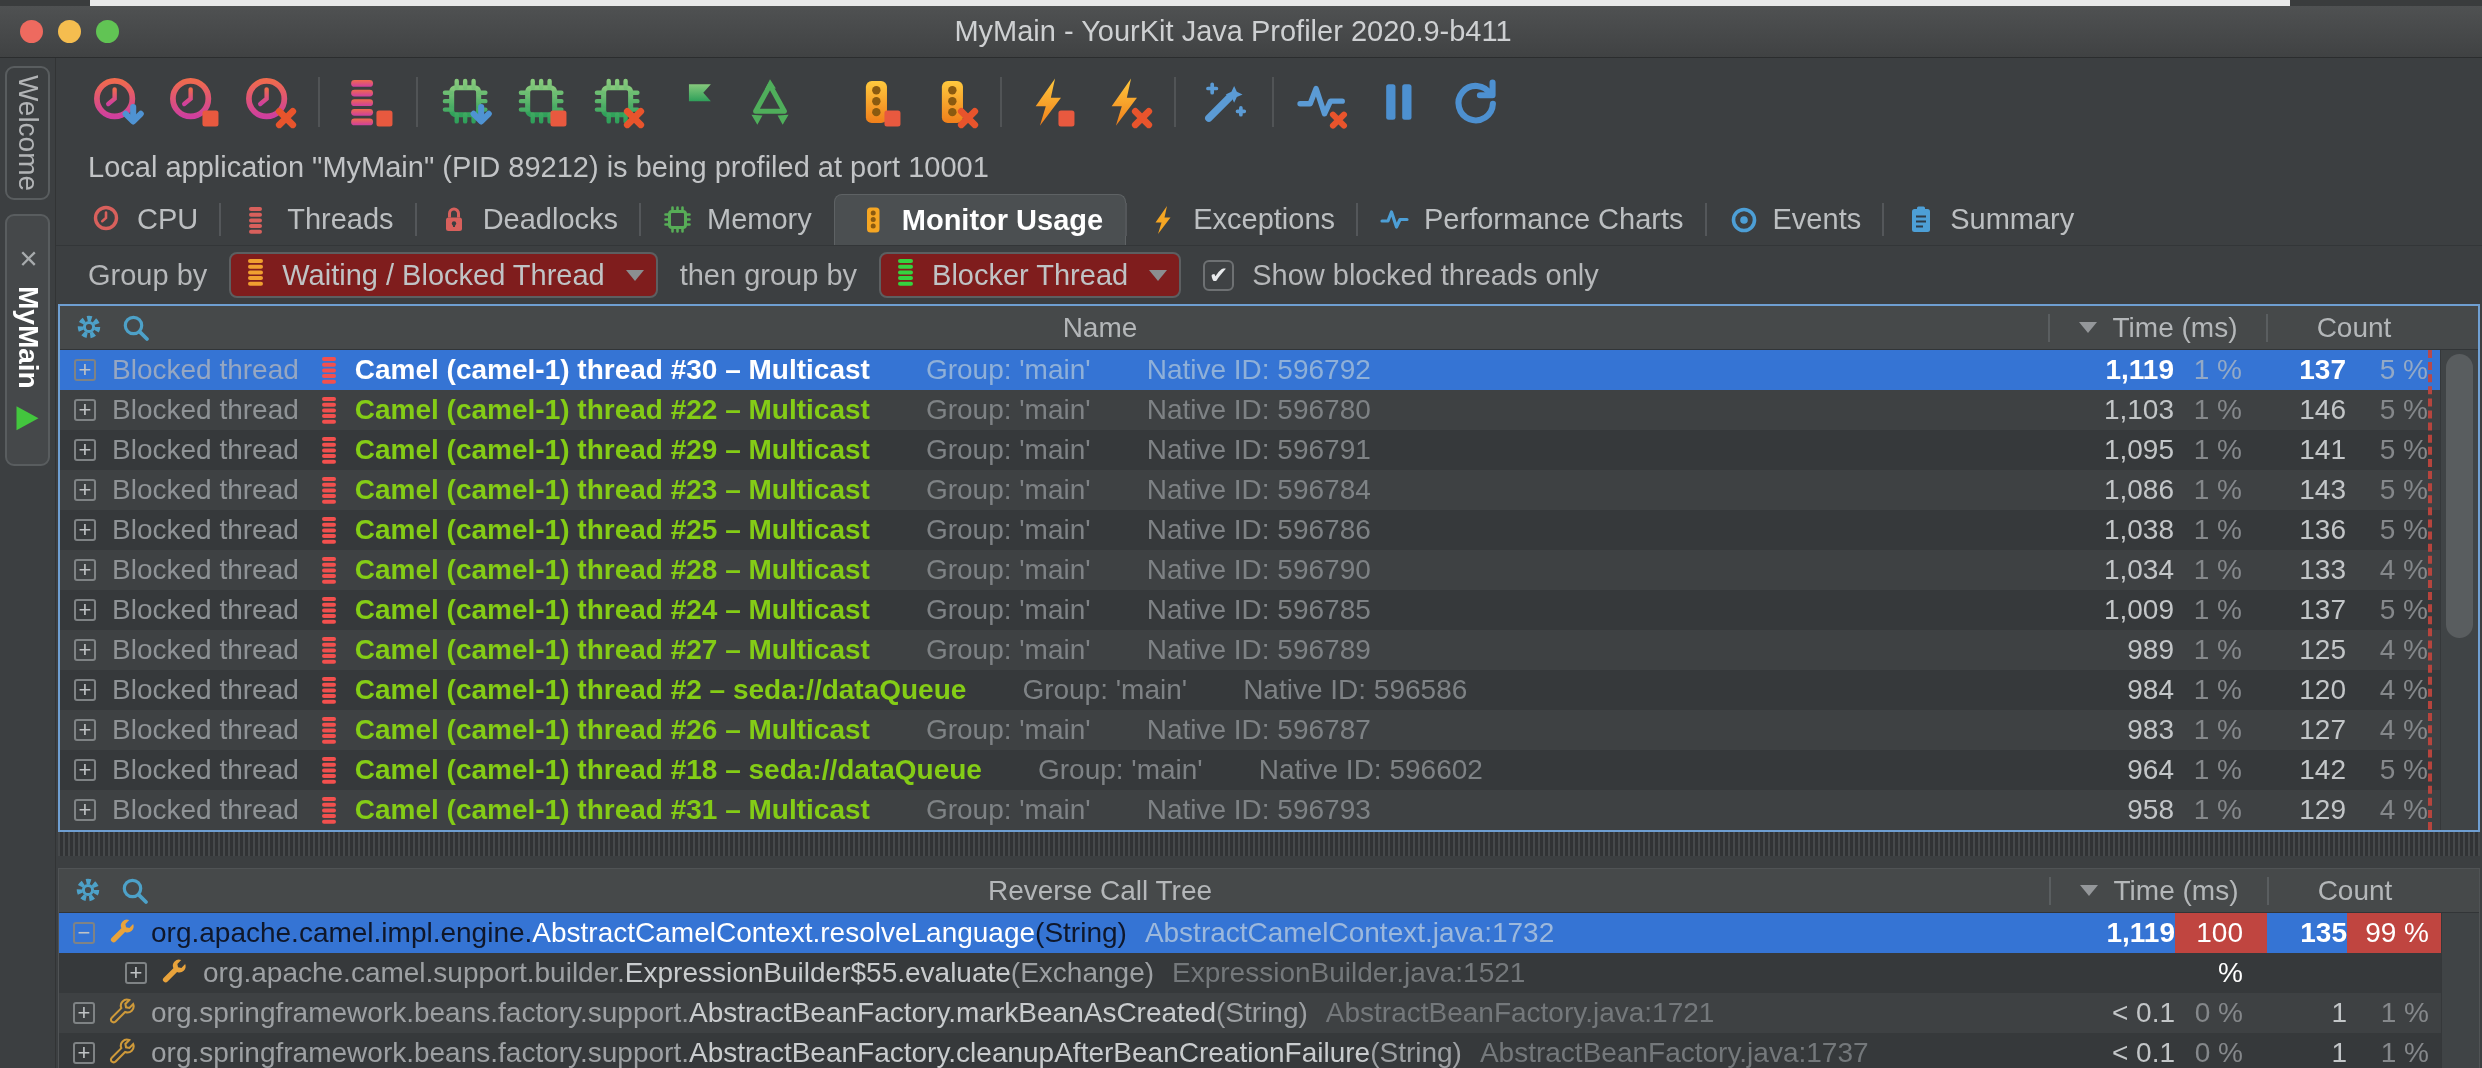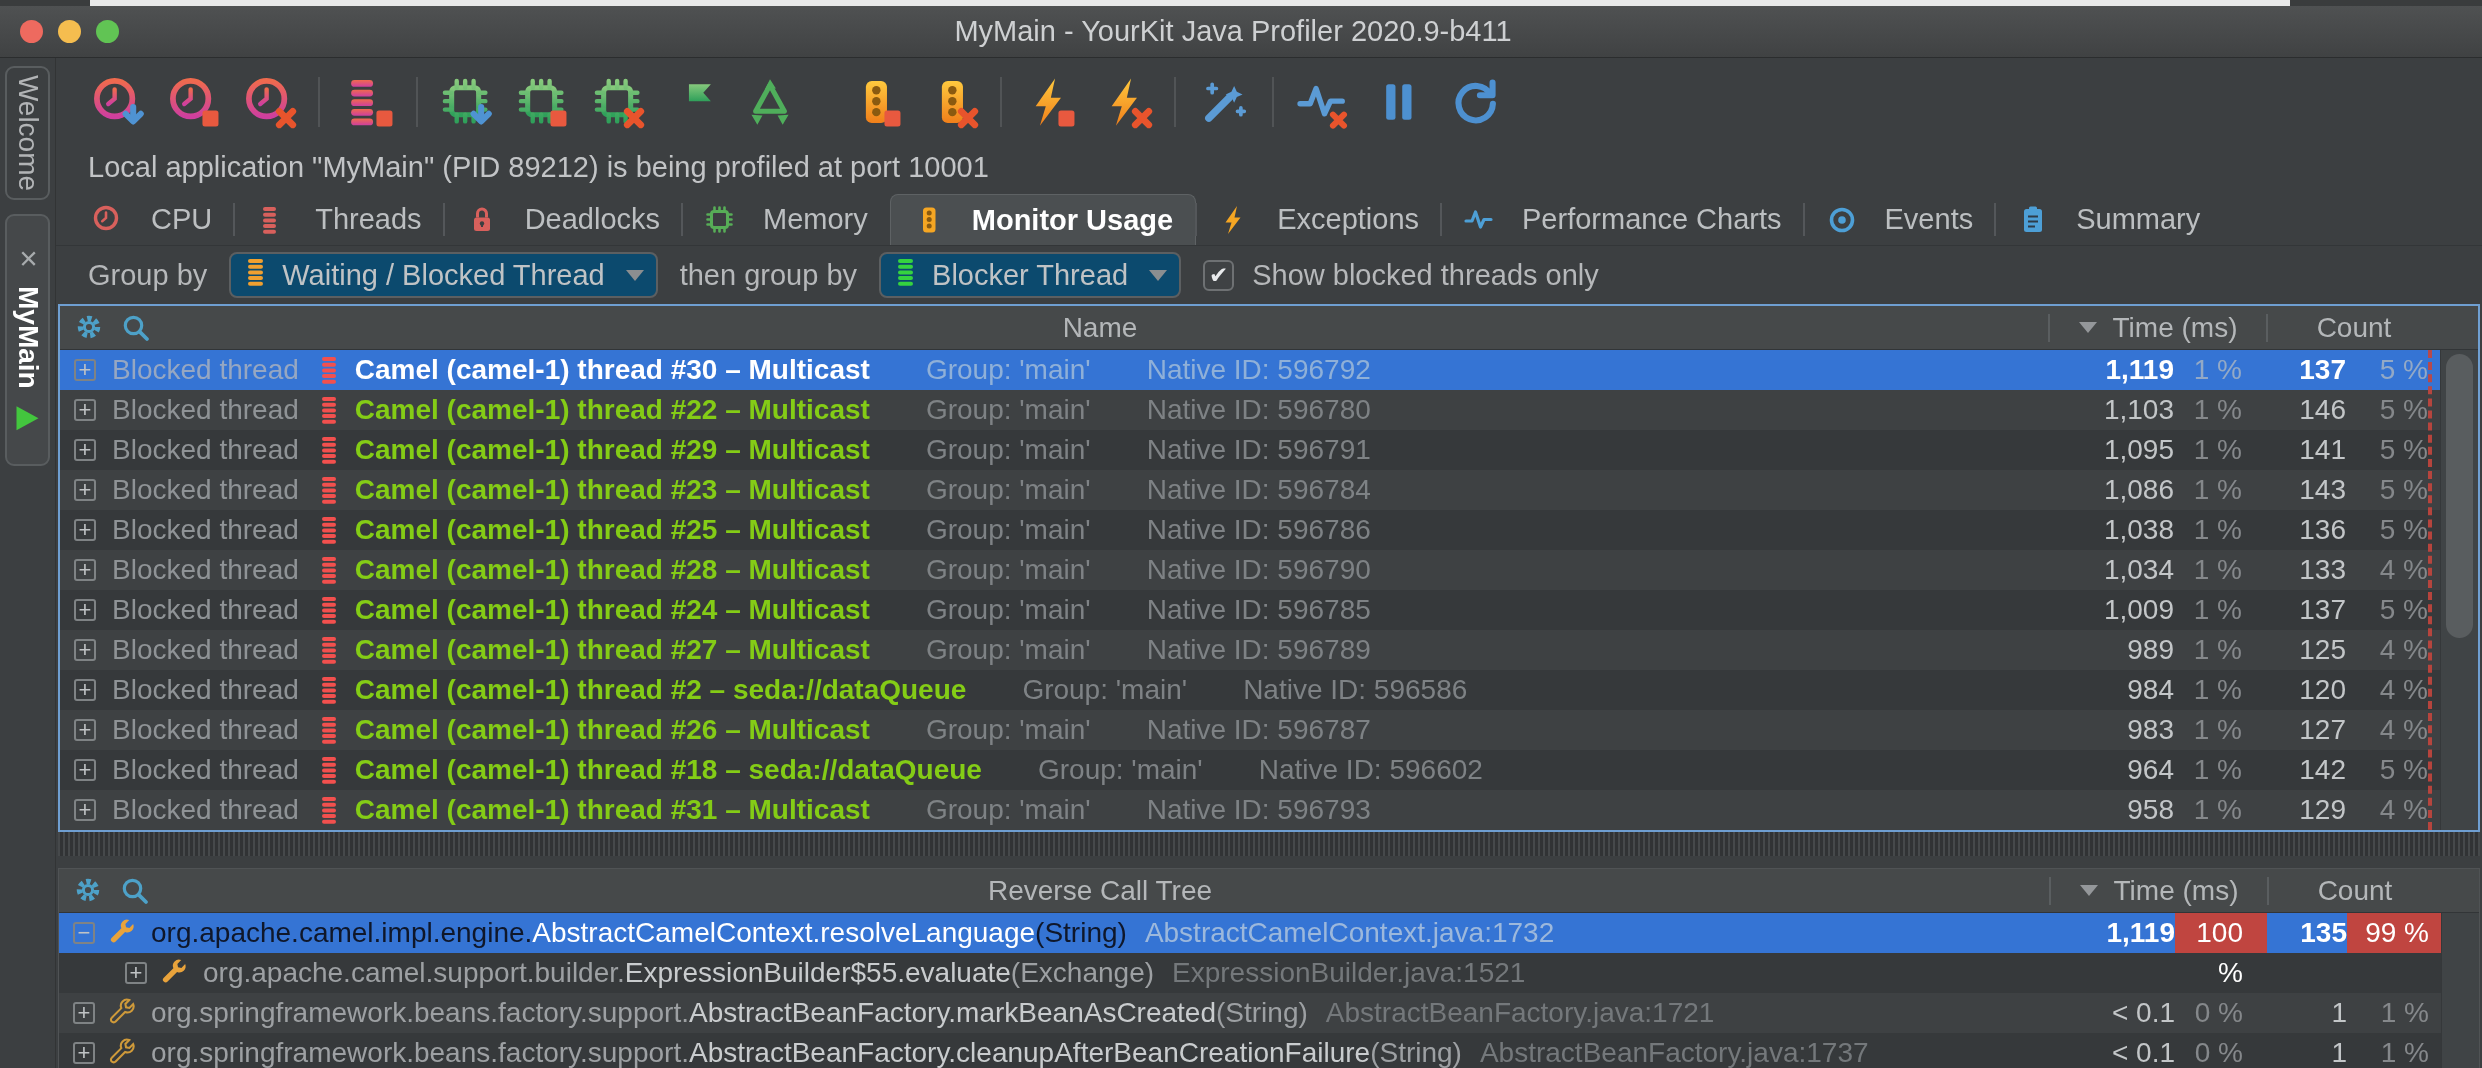--- a/index.html
+++ b/index.html
@@ -29,28 +29,28 @@
   
   .toolbar{height:88px;display:flex;align-items:center;padding-left:24px;}
   .tbtn{width:60px;height:60px;display:flex;align-items:center;justify-content:center;margin:0 8px;}
   .tbtn svg{width:54px;height:54px;}
   .tsep{width:2px;height:50px;background:#515456;margin:0 10px;}
   .tgap{width:30px;}
   
   .statusline{height:48px;line-height:42px;padding-left:32px;font-size:29px;color:#c2c4c6;}
   
   .tabbar{height:52px;display:flex;align-items:stretch;padding-left:14px;border-bottom:1px solid #333638;}
-  .tab{display:flex;align-items:center;gap:27px;padding:0 22px;font-size:29px;color:#bcbfc1;position:relative;}
+  .tab{display:flex;align-items:center;gap:13px;padding:0 22px;font-size:29px;color:#bcbfc1;position:relative;}
   .tab svg{width:32px;height:32px;flex:none;}
   .tab.withline::before{content:"";position:absolute;left:-1px;top:9px;bottom:9px;width:2px;background:#54575a;}
   .tab.sel{background:#4b4f51;border:1px solid #5e6264;border-bottom:none;border-radius:8px 8px 0 0;
     color:#fff;font-weight:700;}
   
   .filterbar{height:58px;display:flex;align-items:center;padding-left:32px;font-size:29px;color:#b6b8ba;}
-  .dropdown{height:46px;display:flex;align-items:center;gap:13px;padding:0 12px 0 12px;background:#0c4a6e;
+  .dropdown{height:46px;display:flex;align-items:center;gap:13px;padding:0 12px 0 12px;background:#7f1d1d;
     border:2px solid #5c5f61;border-radius:8px;color:#c0c3c5;margin:0 22px;}
   .dropdown svg{width:26px;height:32px;}
   .dd-arrow{width:0;height:0;border-left:9px solid transparent;border-right:9px solid transparent;
     border-top:11px solid #8b8e90;margin-left:8px;}
   .checkbox{width:31px;height:31px;border:2px solid #6e7173;border-radius:6px;background:#3f4244;
     display:flex;align-items:center;justify-content:center;color:#e8eaec;font-size:23px;margin-right:18px;}
   
   .panel{position:absolute;left:2px;right:2px;background:#3a3d3f;}
   .panel.upper{top:246px;height:528px;border:2px solid var(--focus,#6f9fd2);}
   .panel.lower{top:810px;height:212px;border:1px solid #505355;}

